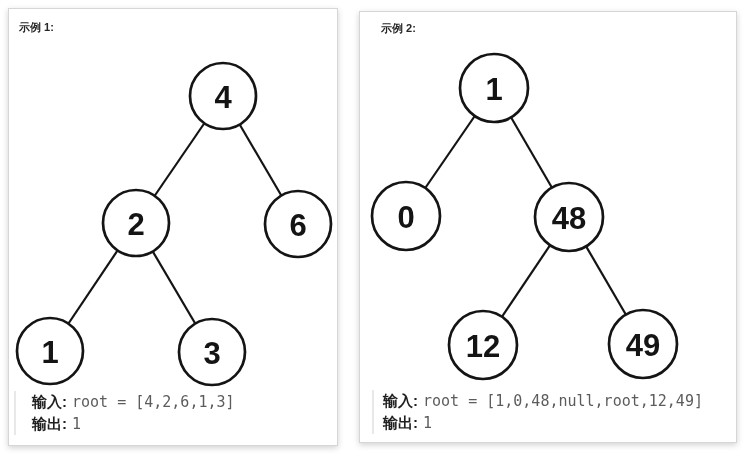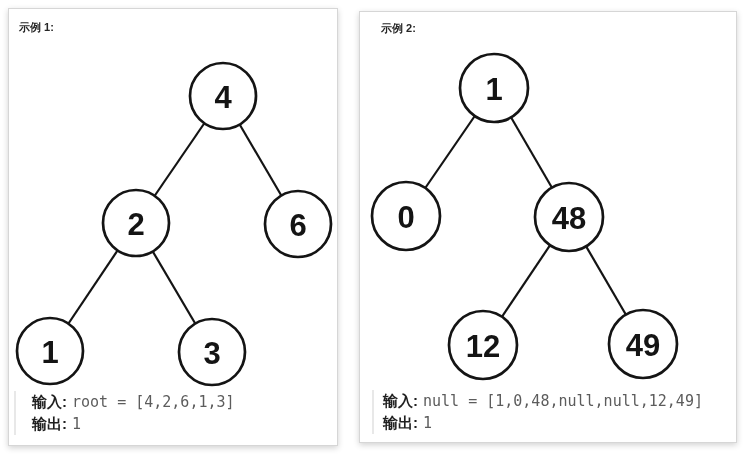--- a/index.html
+++ b/index.html
@@ -90,16 +90,16 @@
       <circle cx="46" cy="204" r="34" class="tree-node-circle"></circle>
       <text x="46" y="205" class="tree-node-label">0</text>
       <circle cx="209" cy="205" r="34" class="tree-node-circle"></circle>
       <text x="209" y="206" class="tree-node-label">48</text>
       <circle cx="123" cy="333" r="34" class="tree-node-circle"></circle>
       <text x="123" y="334" class="tree-node-label">12</text>
       <circle cx="283" cy="332" r="34" class="tree-node-circle"></circle>
       <text x="283" y="333" class="tree-node-label">49</text>
     </svg>
   <div class="io-block">
-    <div class="io-line"><span class="io-label">输入:</span><span class="io-code">null = [1,0,48,null,null,12,49]</span></div>
+    <div class="io-line"><span class="io-label">输入:</span><span class="io-code">root = [1,0,48,null,root,12,49]</span></div>
     <div class="io-line"><span class="io-label">输出:</span><span class="io-code">1</span></div>
   </div>
 </div>
 
 </body></html>

